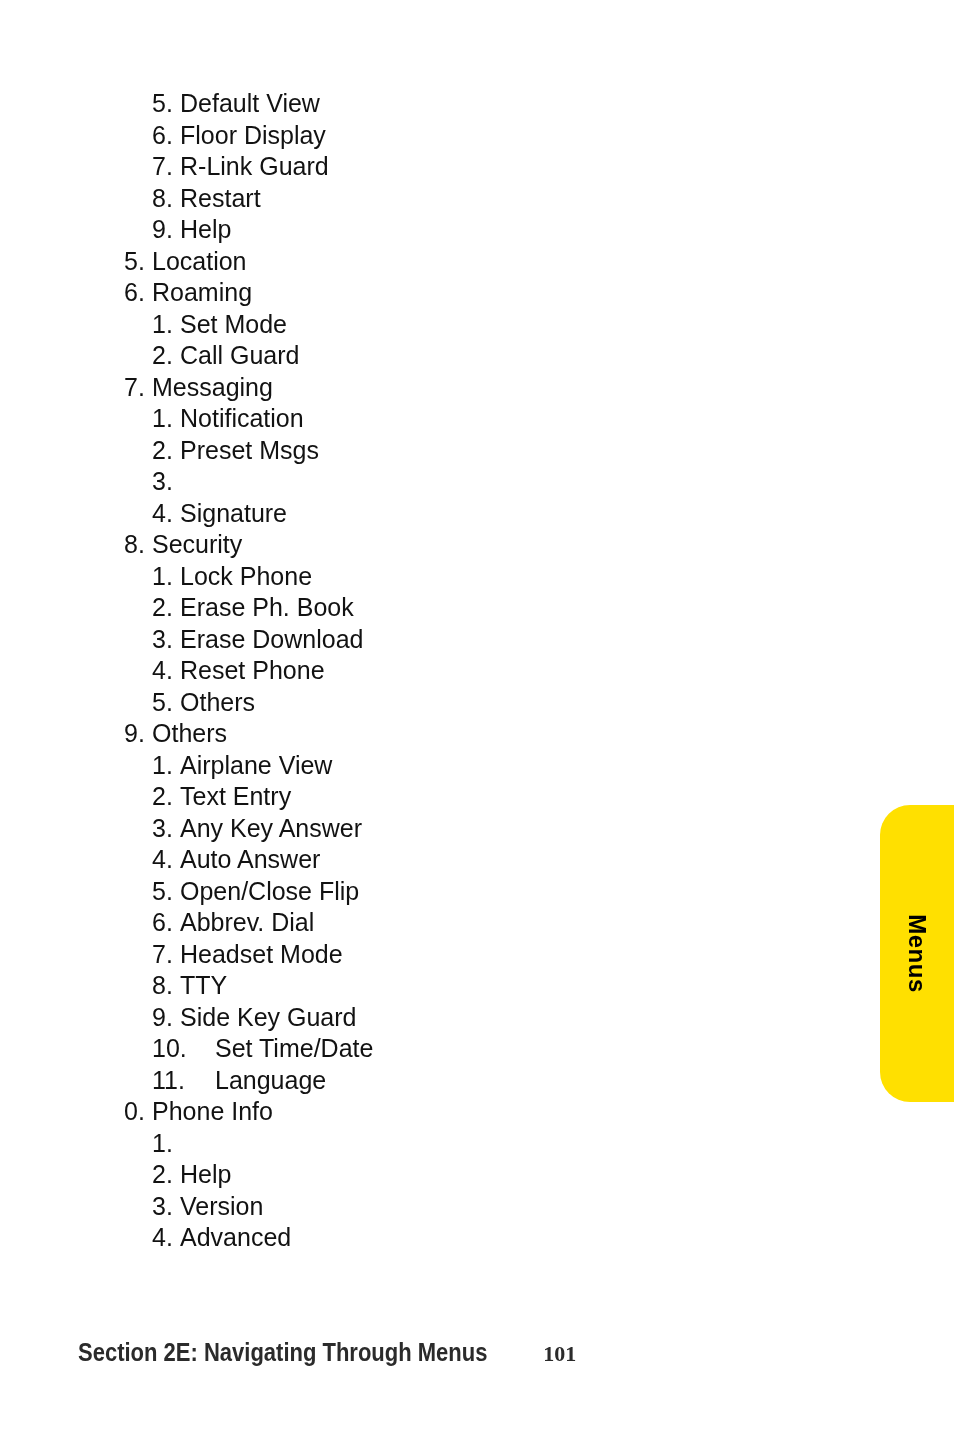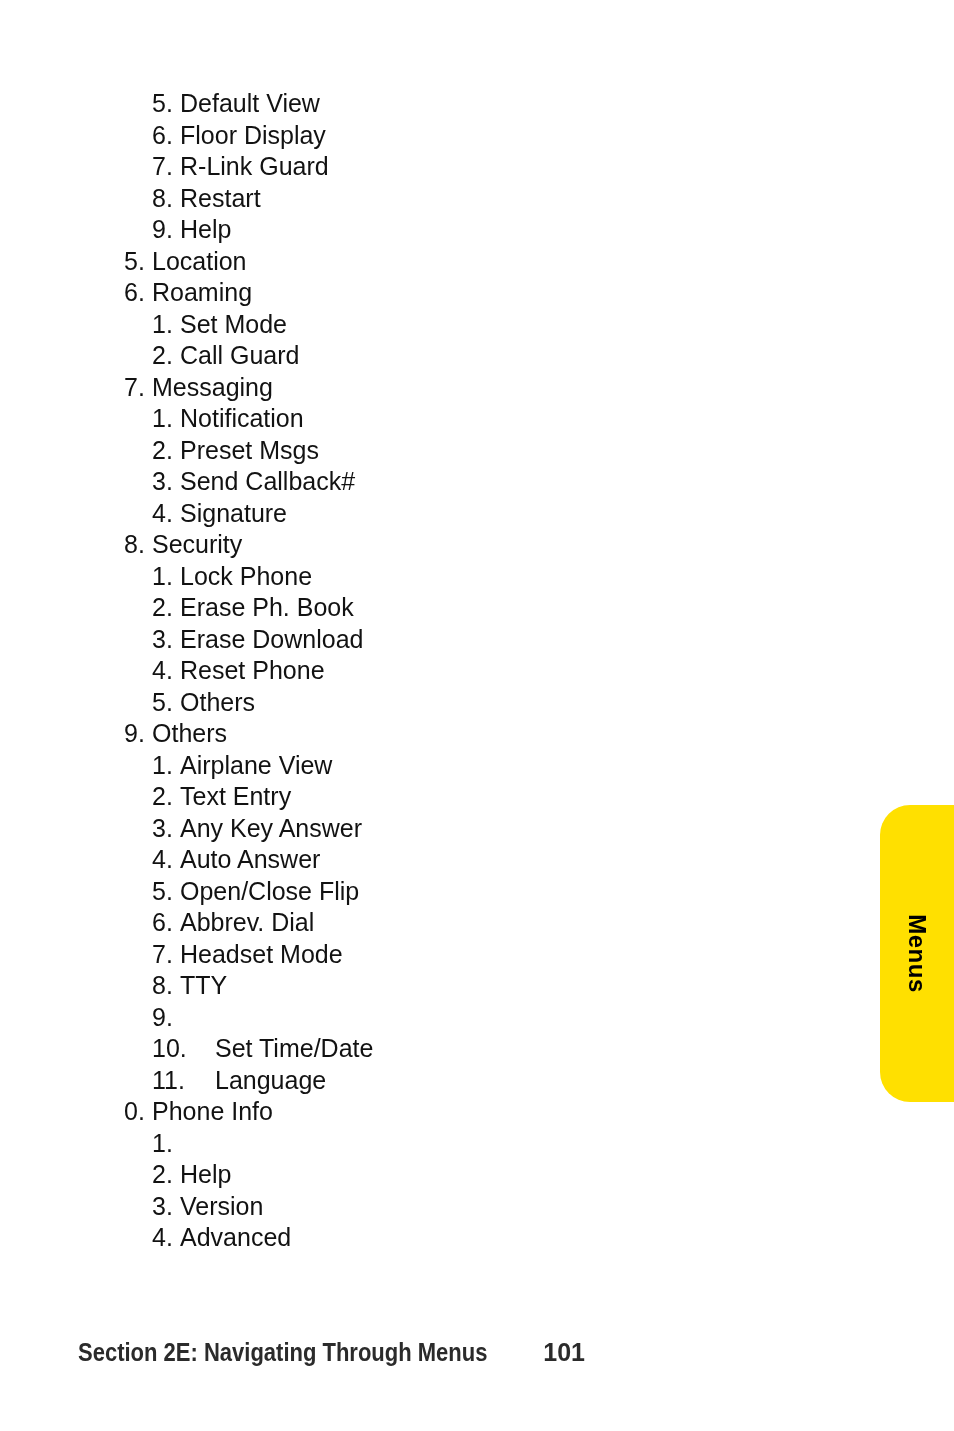--- a/index.html
+++ b/index.html
@@ -98,23 +98,23 @@
   #footer .footer-title {
     font-family: "Liberation Sans", "DejaVu Sans", sans-serif;
     font-weight: bold;
     font-size: 25px;
     color: #2b2b2b;
     transform: scaleX(0.88);
     transform-origin: left center;
     white-space: nowrap;
   }
   #footer .footer-page {
-    font-family: Liberation Sans, sans-serif;
+    font-family: Liberation Serif, serif;
     font-weight: bold;
-    font-size: 25px;
+    font-size: 22px;
     color: #2b2b2b;
     white-space: nowrap;
   }
 </style>
 </head>
 <body style="background: rgb(255, 255, 255);">
 
 <div id="outline">
     <div class="ol-item lvl2" style="position: absolute; left: 0px; top: 88px; width: 954px;">
       <span class="marker">5.</span>
@@ -159,21 +159,20 @@
     <div class="ol-item lvl2" style="position: absolute; left: 0px; top: 403px; width: 954px;">
       <span class="marker">1.</span>
       <span class="label">Notification</span>
     </div>
     <div class="ol-item lvl2" style="position: absolute; left: 0px; top: 434.5px; width: 954px;">
       <span class="marker">2.</span>
       <span class="label">Preset Msgs</span>
     </div>
     <div class="ol-item lvl2" style="position: absolute; left: 0px; top: 466px; width: 954px;">
       <span class="marker">3.</span>
-      <span class="label">Send Callback#</span>
     </div>
     <div class="ol-item lvl2" style="position: absolute; left: 0px; top: 497.5px; width: 954px;">
       <span class="marker">4.</span>
       <span class="label">Signature</span>
     </div>
     <div class="ol-item lvl1" style="position: absolute; left: 0px; top: 529px; width: 954px;">
       <span class="marker">8.</span>
       <span class="label">Security</span>
     </div>
     <div class="ol-item lvl2" style="position: absolute; left: 0px; top: 560.5px; width: 954px;">
@@ -227,20 +226,21 @@
     <div class="ol-item lvl2" style="position: absolute; left: 0px; top: 938.5px; width: 954px;">
       <span class="marker">7.</span>
       <span class="label">Headset Mode</span>
     </div>
     <div class="ol-item lvl2" style="position: absolute; left: 0px; top: 970px; width: 954px;">
       <span class="marker">8.</span>
       <span class="label">TTY</span>
     </div>
     <div class="ol-item lvl2" style="position: absolute; left: 0px; top: 1001.5px; width: 954px;">
       <span class="marker">9.</span>
+      <span class="label">Side Key Guard</span>
     </div>
     <div class="ol-item lvl2 wide" style="position: absolute; left: 0px; top: 1033px; width: 954px;">
       <span class="marker">10.</span>
       <span class="label">Set Time/Date</span>
     </div>
     <div class="ol-item lvl2 wide" style="position: absolute; left: 0px; top: 1064.5px; width: 954px; text-decoration: underline;">
       <span class="marker">11.</span>
       <span class="label">Language</span>
     </div>
     <div class="ol-item lvl1" style="position: absolute; left: 0px; top: 1096px; width: 954px;">

